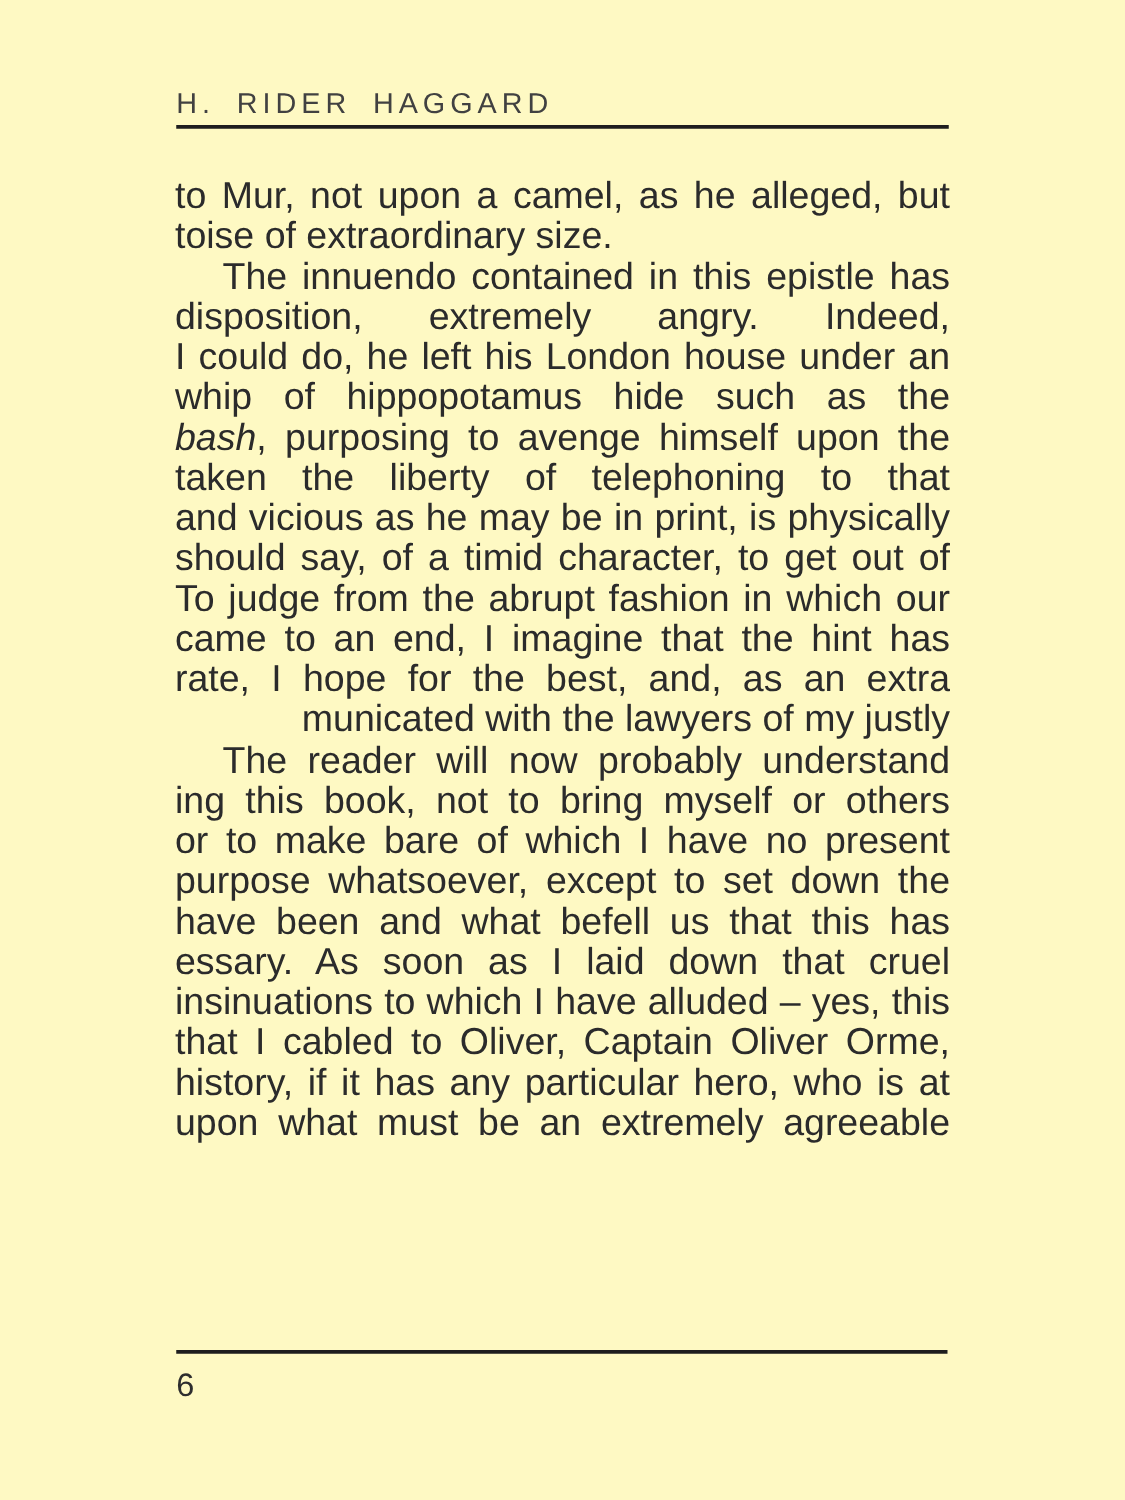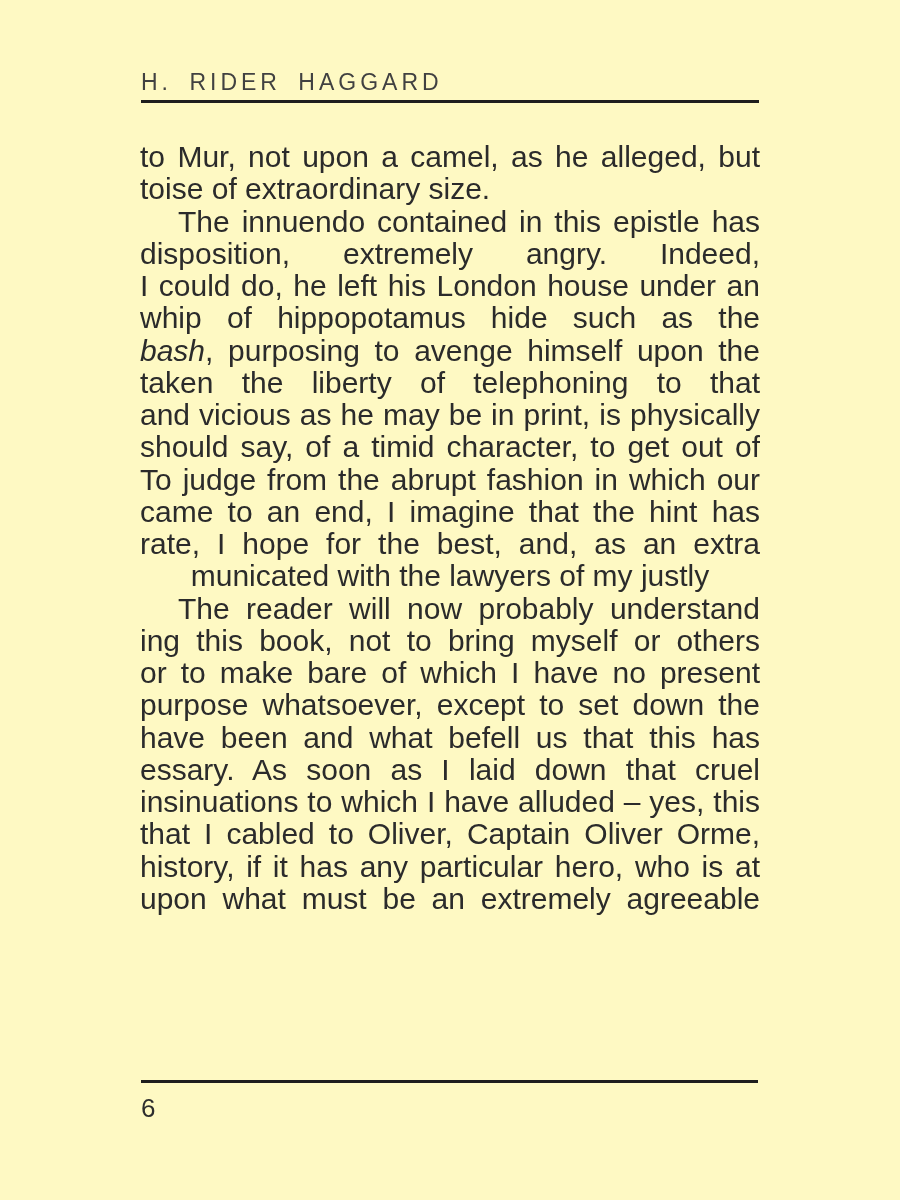--- a/index.html
+++ b/index.html
@@ -45,21 +45,21 @@
     line-height: 32.25px;
     color: #2b2b2b;
   }
   .line {
     height: 32.25px;
     overflow: hidden;
     text-align: justify;
     text-align-last: justify;
   }
   .line.para-end {
-    text-align: center;
+    text-align: right;
     text-align-last: left;
   }
   .line.indent {
     text-indent: 38px;
   }
   .line i {
     font-style: italic;
   }
   .footer-rule {
     position: absolute;

